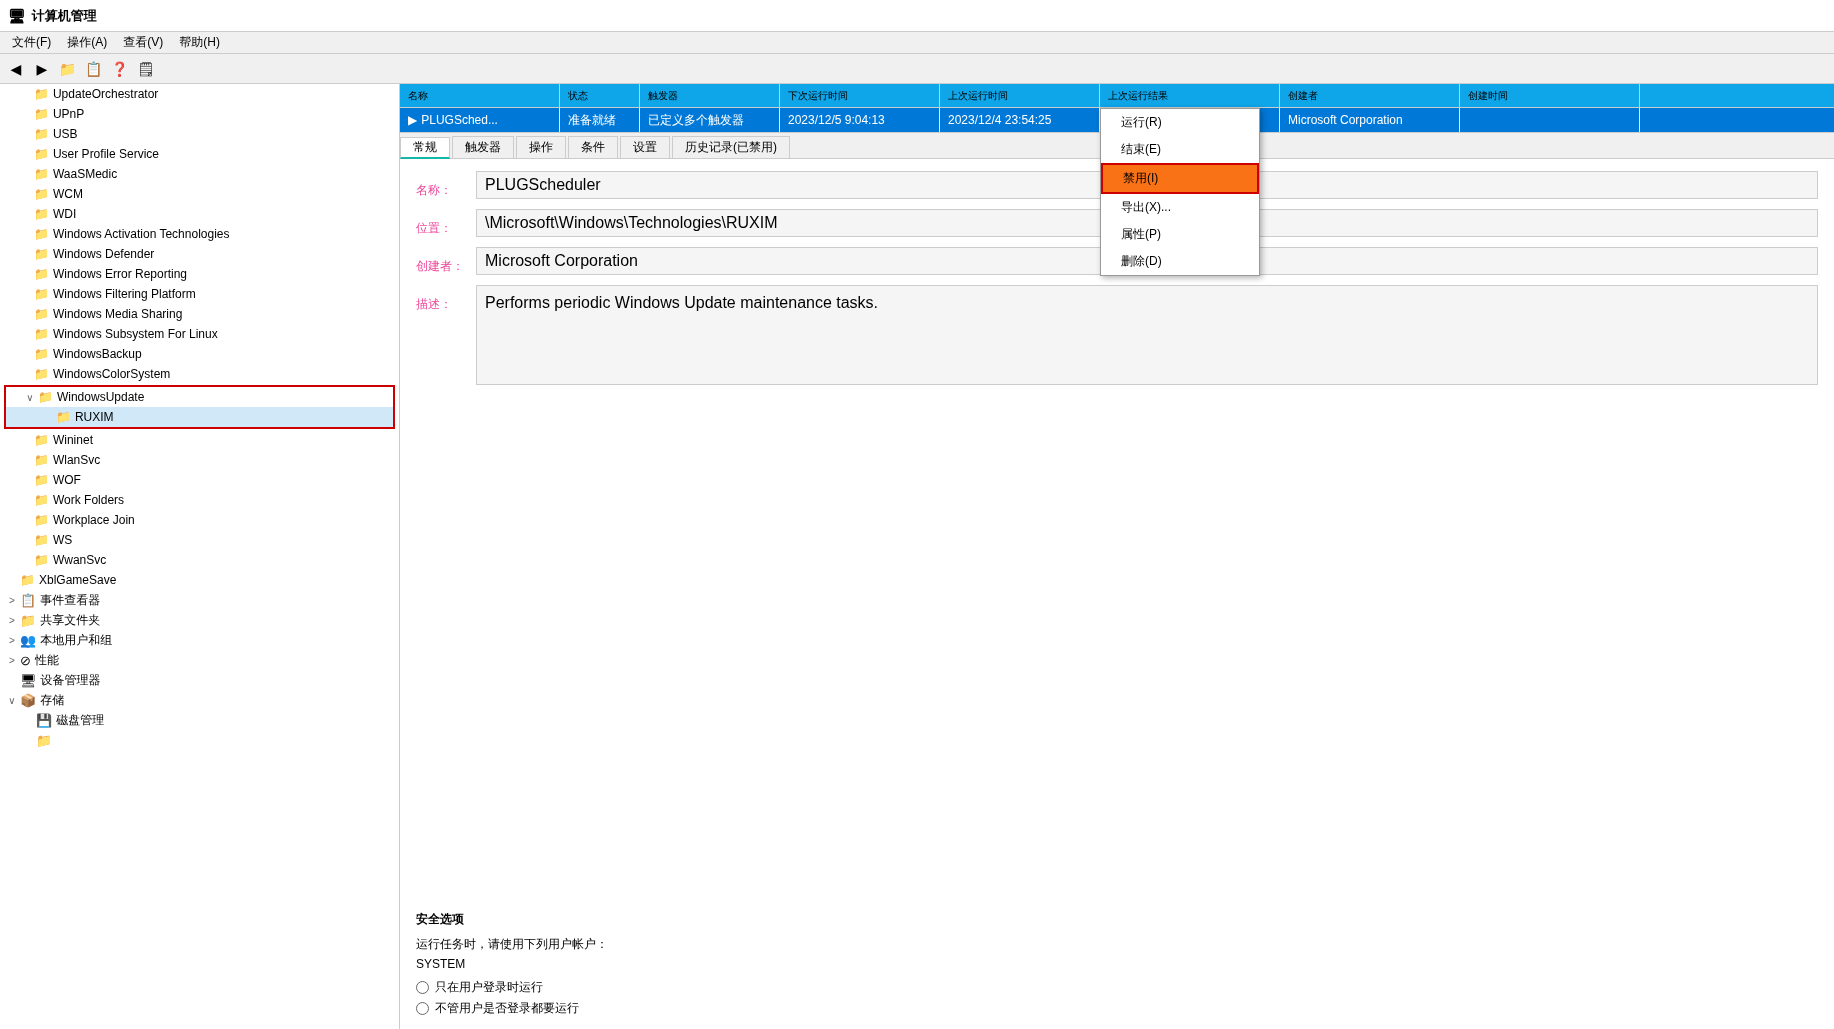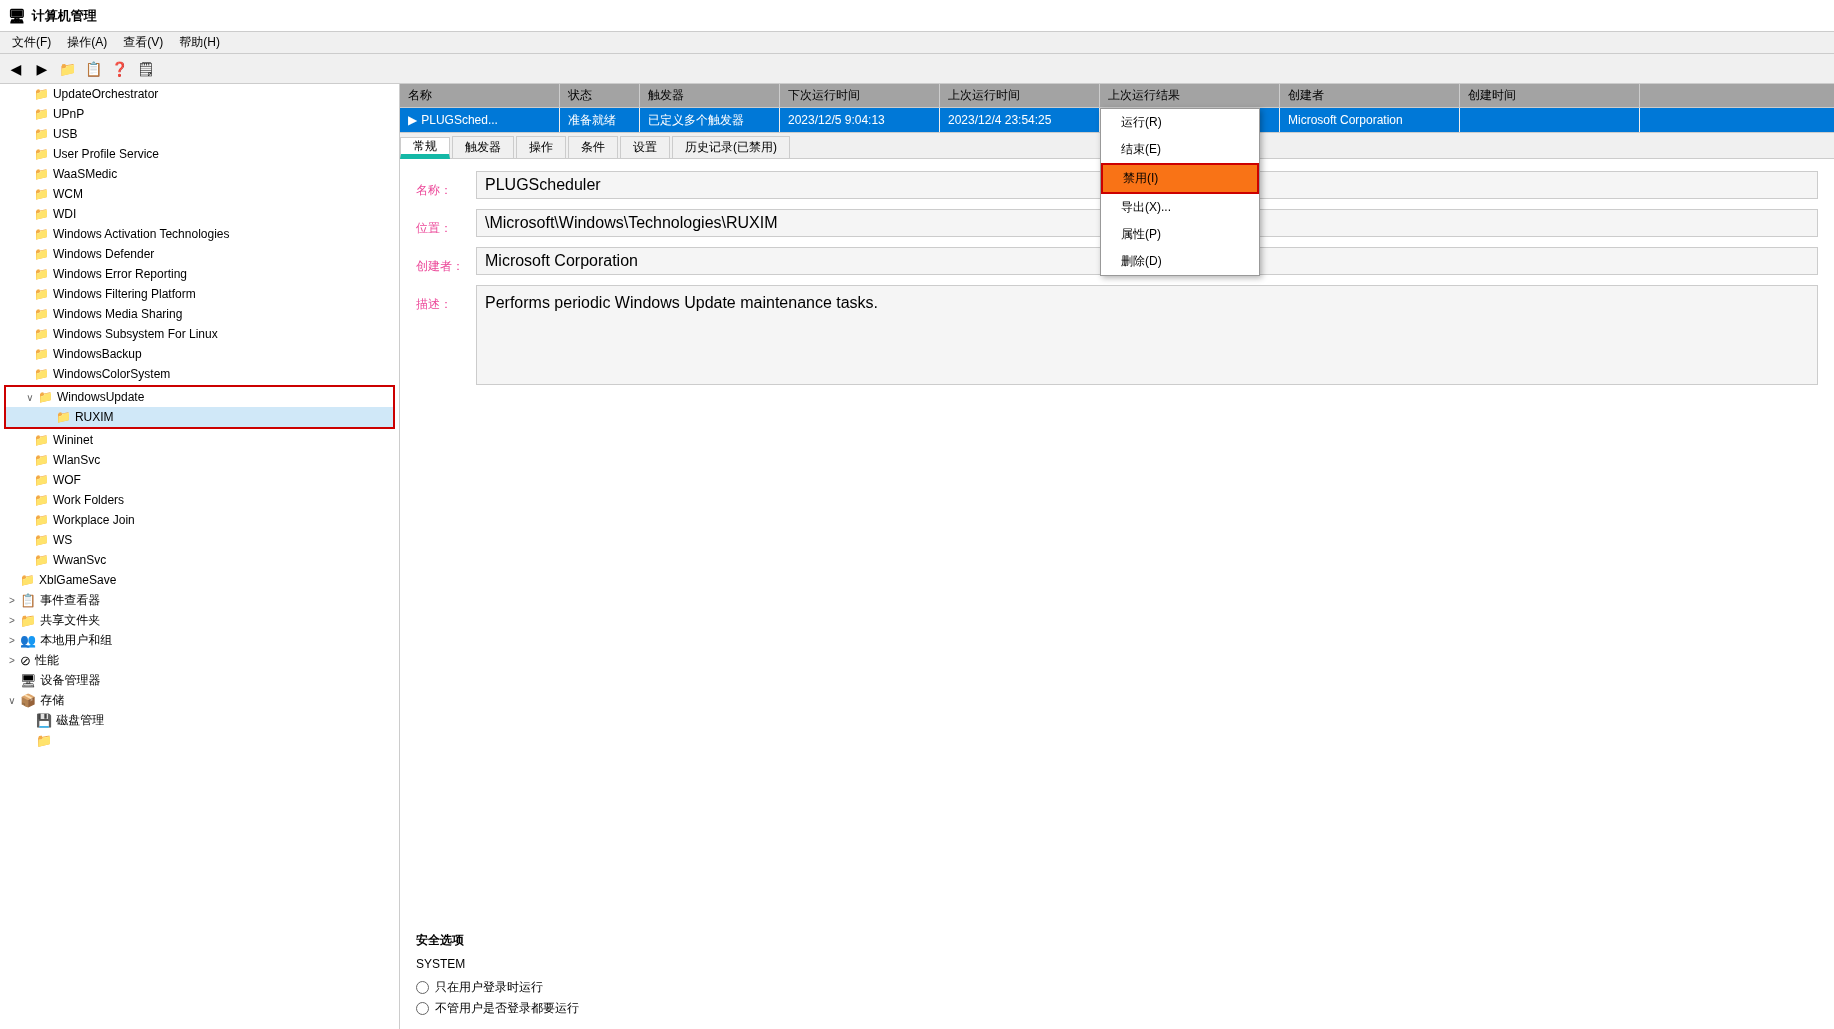--- a/index.html
+++ b/index.html
@@ -105,23 +105,23 @@
     .right-panel {
       flex: 1;
       background: #fff;
       display: flex;
       flex-direction: column;
       overflow: hidden;
     }
     
     .table-header {
       display: flex;
-      background: #a3a3a3;
+      background: #0ea5e9;
       border-bottom: 1px solid #ccc;
-      font-size: 12px;
+      font-size: 10px;
       height: 24px;
       align-items: center;
     }
     .col-header {
       padding: 0 8px;
       border-right: 1px solid #ccc;
       height: 100%;
       display: flex;
       align-items: center;
       font-weight: normal;
@@ -194,21 +194,21 @@
       background: #f0f0f0;
       cursor: pointer;
       font-size: 12px;
       margin-right: 2px;
       height: 22px;
       display: flex;
       align-items: center;
     }
     .tab.active {
       background: #fff;
-      border-bottom: 5px solid #14b8a6;
+      border-bottom: 2px solid #14b8a6;
       margin-bottom: -1px;
       z-index: 1;
     }
     .details-content {
       padding: 12px 16px;
       flex: 1;
       overflow-y: auto;
       background: #fff;
     }
     .detail-row {
@@ -592,20 +592,23 @@
         </div>
 
         <div class="detail-row">
           <div class="detail-label">描述：</div>
           <div class="detail-value multibox">Performs periodic Windows Update maintenance tasks.</div>
         </div>
       </div>
 
       <div class="security-section">
         <div class="security-title">安全选项</div>
+        <div class="security-row">
+          <span>运行任务时，请使用下列用户帐户：</span>
+        </div>
         <div class="security-row" style="margin-bottom:8px;">
           <span>SYSTEM</span>
         </div>
         <div class="security-row">
           <span class="radio"></span>
           <span>只在用户登录时运行</span>
         </div>
         <div class="security-row">
           <span class="radio"></span>
           <span>不管用户是否登录都要运行</span>

